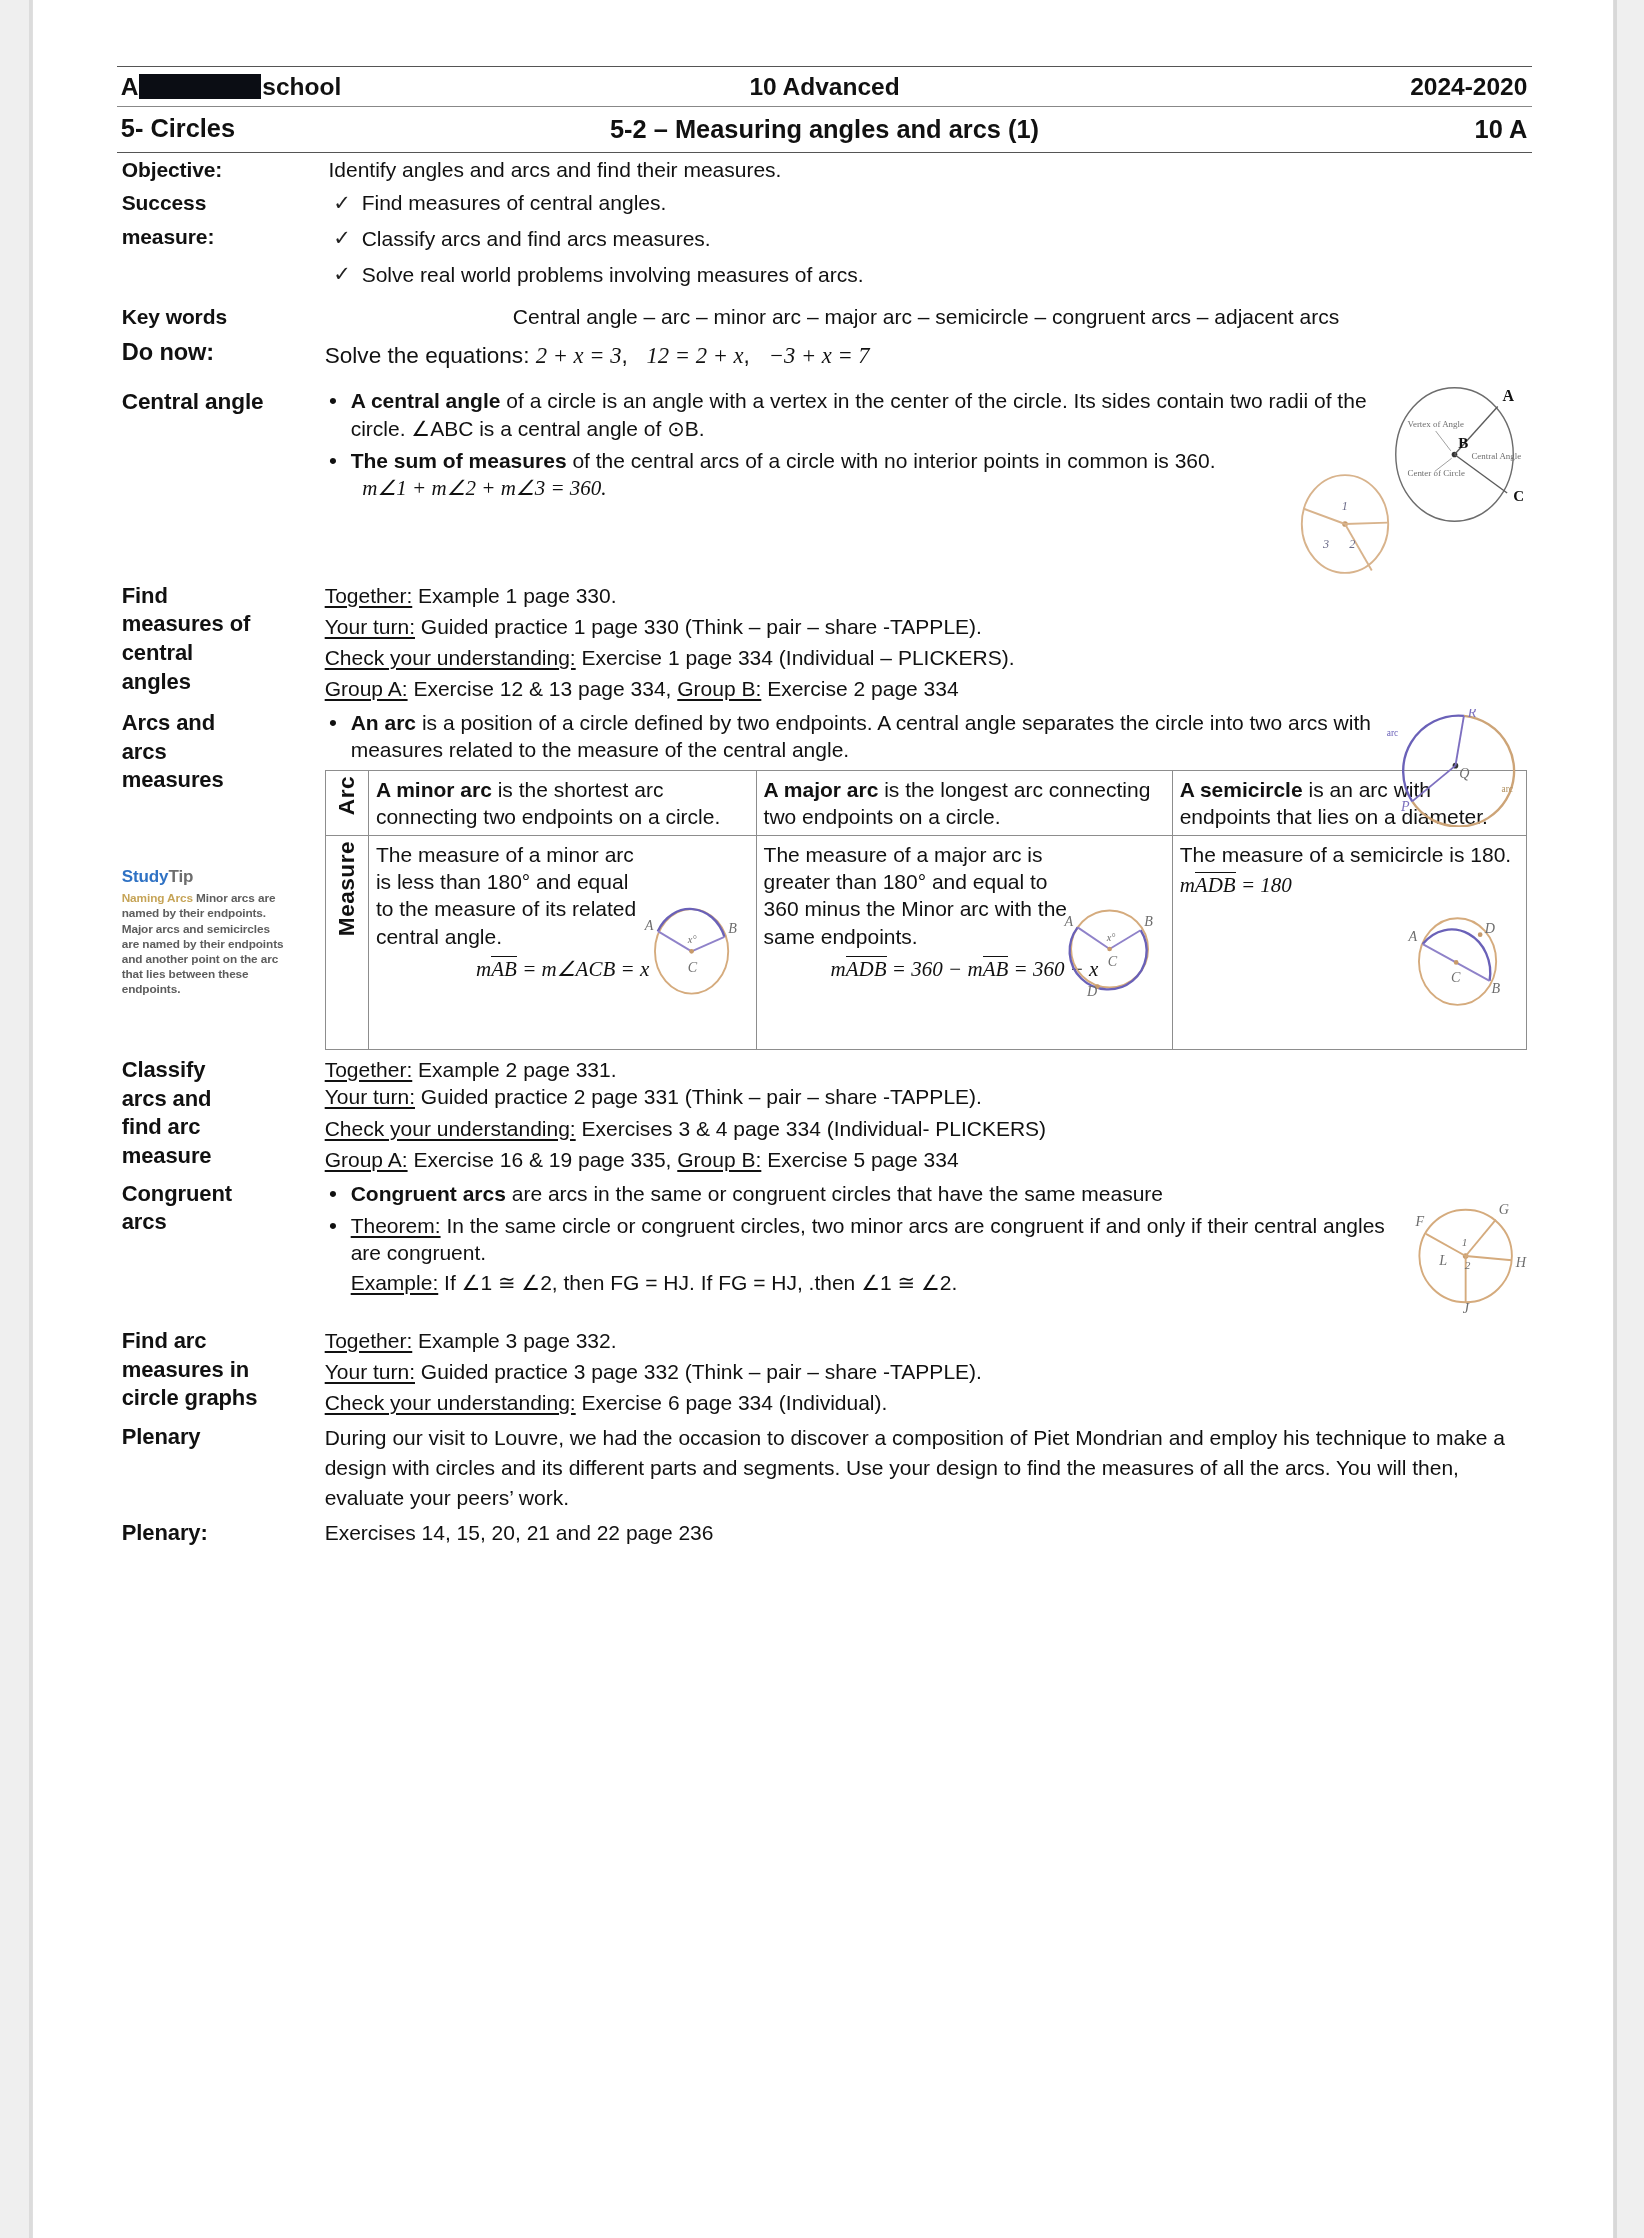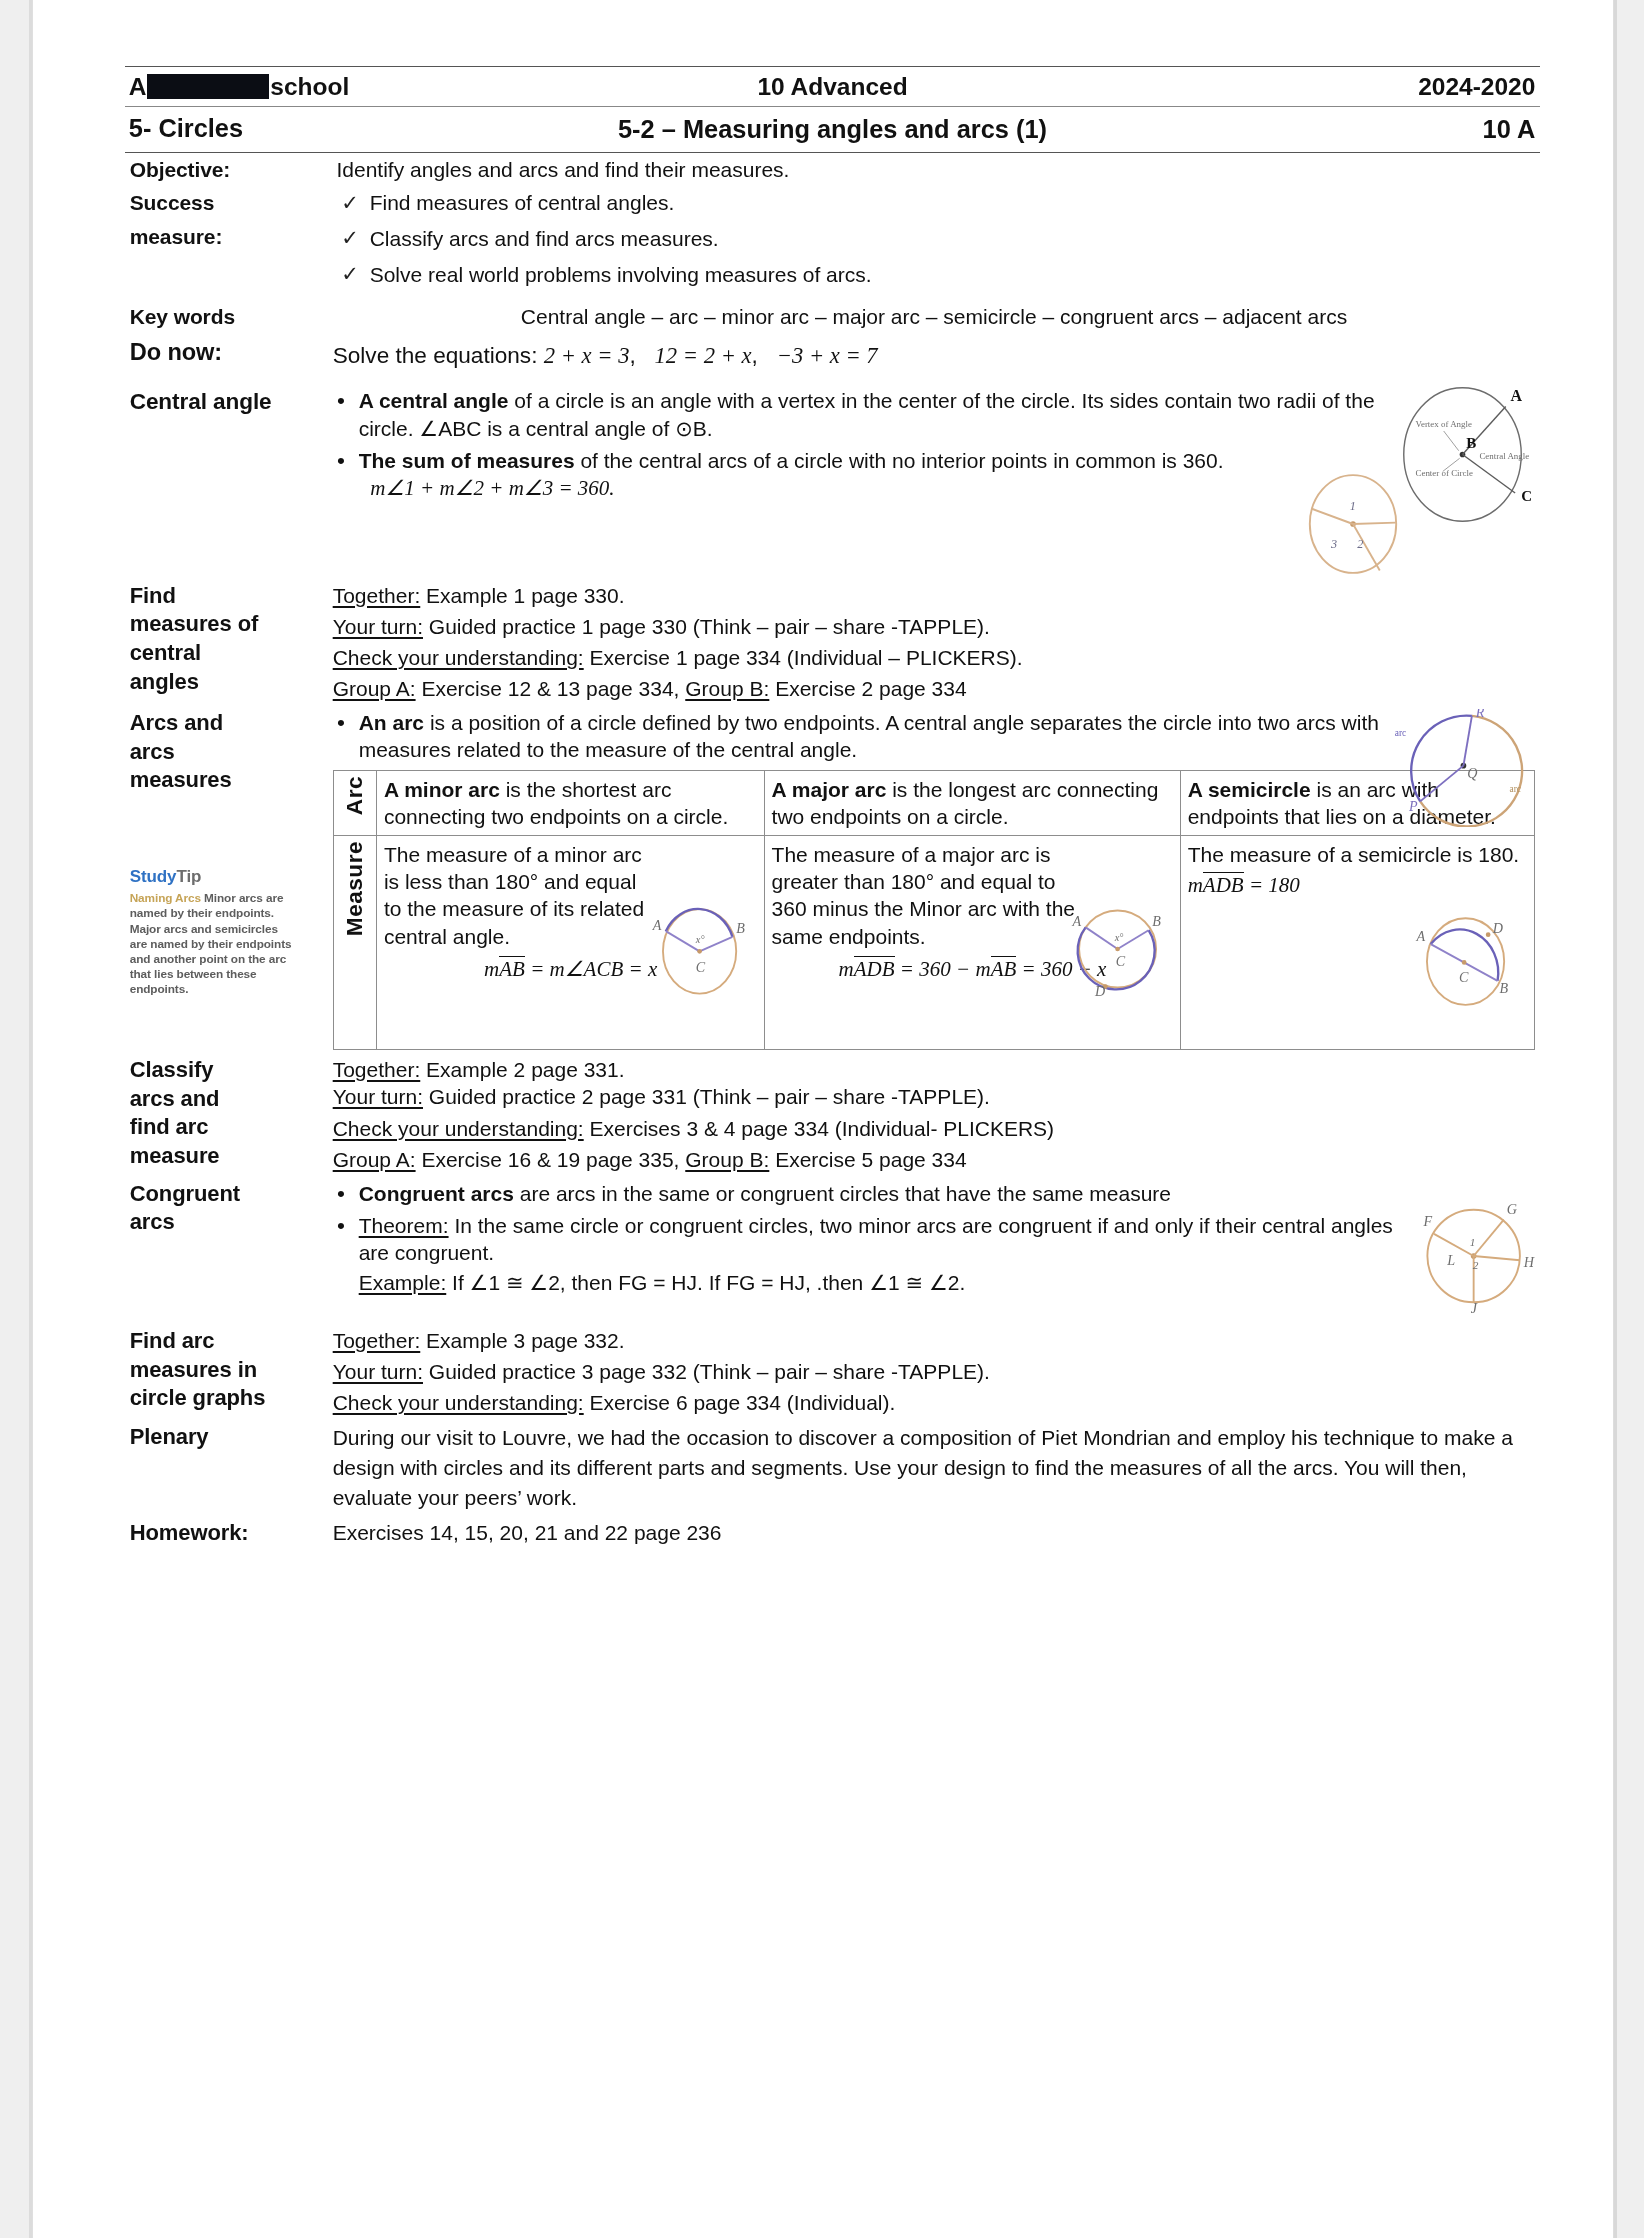--- a/index.html
+++ b/index.html
@@ -21,21 +21,21 @@
     position:absolute; right:0; top:0; width:32px; height:2239px;
     background:#efefef;
   }
   #rightgutter .edge { position:absolute; left:0; top:0; width:4.7px; height:100%; background:#d8d8d8; }
   #leftgutter { position:absolute; left:0; top:0; width:33px; height:2239px; background:#efefef; }
   #leftgutter .edge { position:absolute; right:0; top:0; width:3.8px; height:100%; background:#dcdcdc; }
 
   
   table.sheet {
     position:absolute;
-    left:92px; top:66px;
+    left:84px; top:66px;
     width:1415px;
     border-collapse:collapse;
     table-layout:fixed;
   }
   table.sheet td {
     vertical-align:top;
     padding:2.8px 4.7px 3.8px 4.7px;
     font-size:21px;
     line-height:1.30;
     color:#111;
@@ -438,21 +438,21 @@
     <div><span class="u">Check your understanding:</span><span> Exercise 6 page 334 (Individual).</span></div>
   </td>
 </tr>
 
 <tr class="med-b">
   <td class="lbl" style="font-size:22px;">Plenary</td>
   <td style="line-height:1.42;">During our visit to Louvre, we had the occasion to discover a composition of Piet Mondrian and employ his technique to make a design with circles and its different parts and segments. Use your design to find the measures of all the arcs. You will then, evaluate your peers’ work.</td>
 </tr>
 
 <tr class="thick-b">
-  <td class="lbl" style="font-size:22px;">Homework:</td>
+  <td class="lbl" style="font-size:22px;">Plenary:</td>
   <td> Exercises 14, 15, 20, 21 and 22 page 236</td>
 </tr>
 
 
 </tbody>
     </table>
 </div>
 
 
 </body></html>

